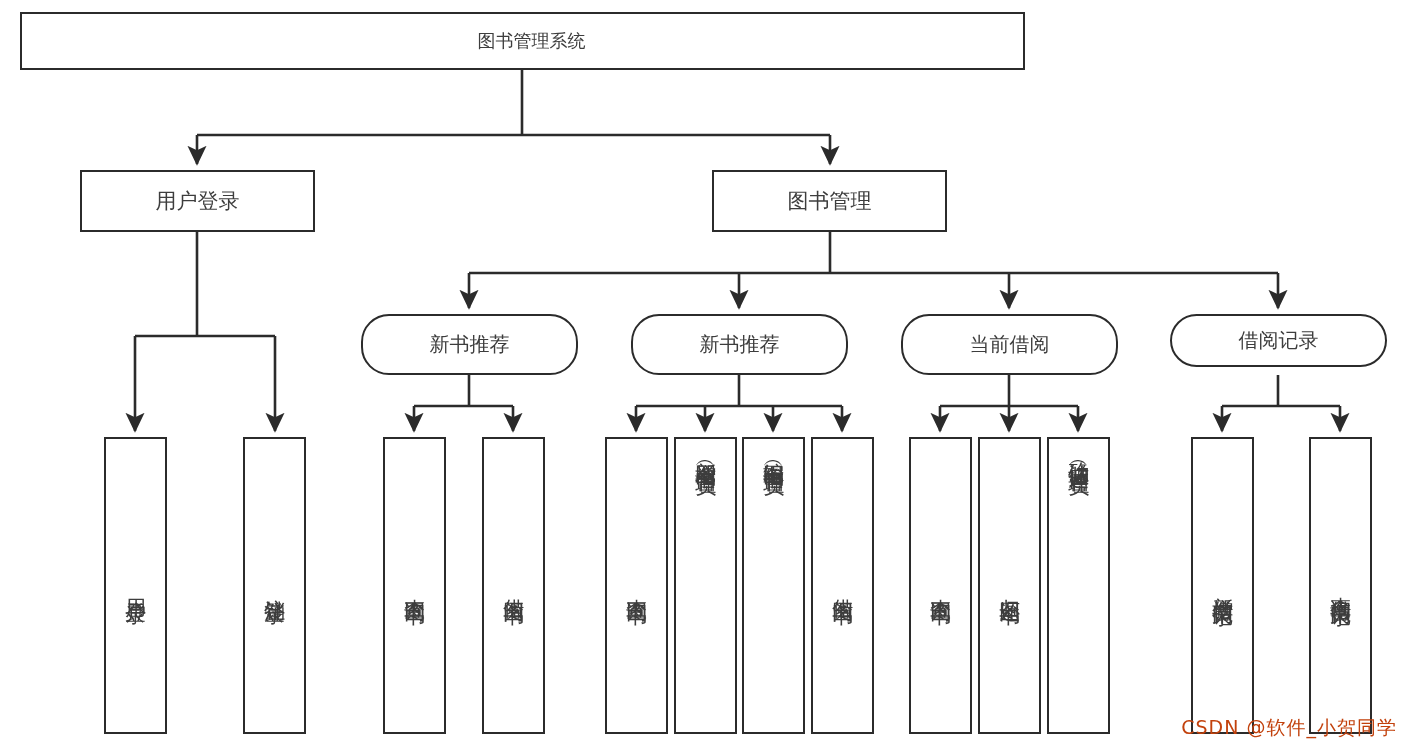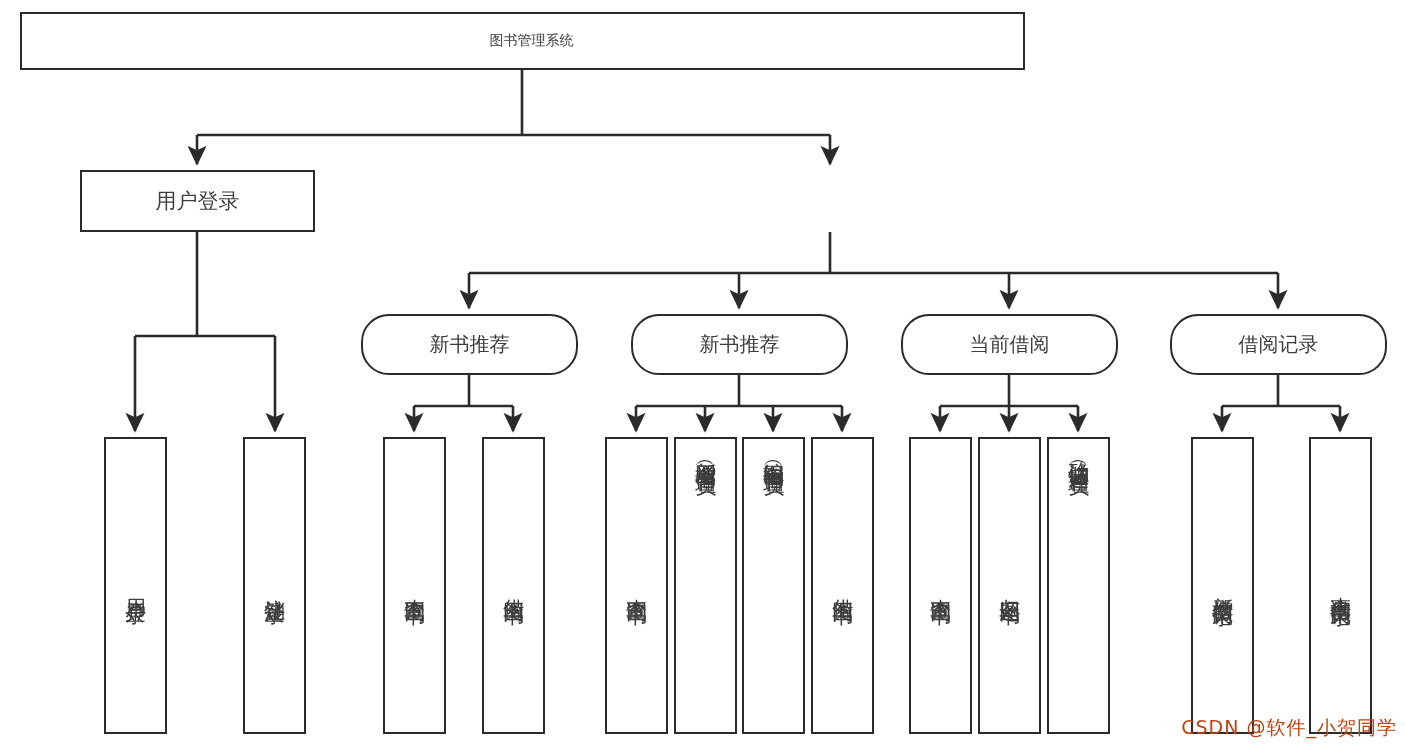--- a/index.html
+++ b/index.html
@@ -30,21 +30,21 @@
     border: 2.5px solid #2b2b2b;
     background: #ffffff;
     color: #3d3d3d;
     display: flex;
     align-items: center;
     justify-content: center;
     text-align: center;
     line-height: 1.25;
   }
   .node.root {
-    font-size: 14px;
+    font-size: 18px;
     padding-left: 18px;
   }
   .node.level1 {
     font-size: 21px;
   }
   .node.level2 {
     font-size: 20px;
     border-radius: 28px;
   }
   
@@ -130,31 +130,34 @@
     </g>
   </svg>
 
   <div class="node root" style="left:20px; top:12px; width:1005px; height:58px;">
     <span class="node-label">图书管理系统</span>
   </div>
 
   <div class="node level1" style="left:80px; top:170px; width:235px; height:62px;">
     <span class="node-label">用户登录</span>
   </div>
+  <div class="node level1" style="left:712px; top:170px; width:235px; height:62px;">
+    <span class="node-label">图书管理</span>
+  </div>
 
   <div class="node level2" style="left:361px; top:314px; width:217px; height:61px;">
     <span class="node-label">新书推荐</span>
   </div>
   <div class="node level2" style="left:631px; top:314px; width:217px; height:61px;">
     <span class="node-label">新书推荐</span>
   </div>
   <div class="node level2" style="left:901px; top:314px; width:217px; height:61px;text-align:center;">
     <span class="node-label">当前借阅</span>
   </div>
-  <div class="node level2" style="left:1170px; top:314px; width:217px; height:61px;">
+  <div class="node level2" style="left:1170px; top:314px; width:217px; height:53px;">
     <span class="node-label">借阅记录</span>
   </div>
 
   <div class="node leaf" style="left:104px; top:437px; width:63px; height:297px;">
     <span class="node-label">用户登录</span>
   </div>
   <div class="node leaf" style="left:243px; top:437px; width:63px; height:297px;">
     <span class="node-label">注销登录</span>
   </div>
 

